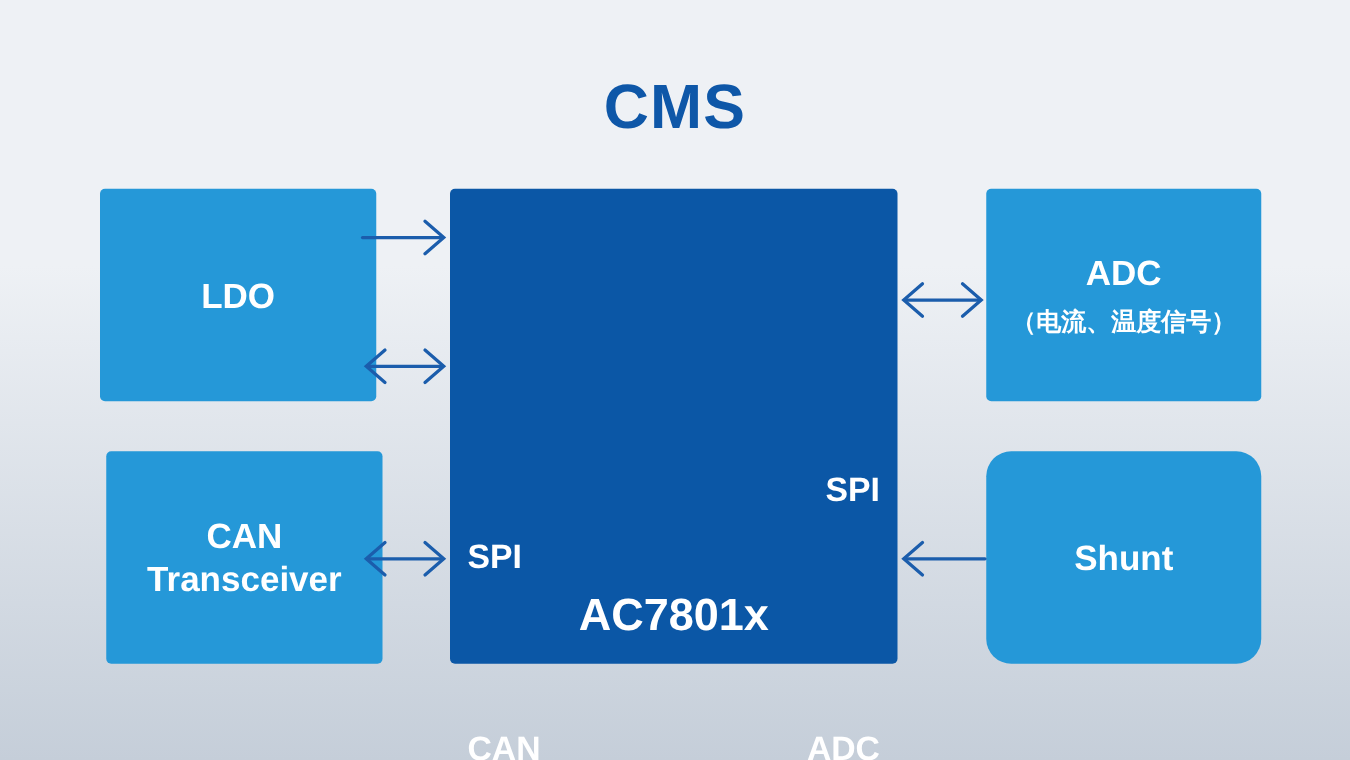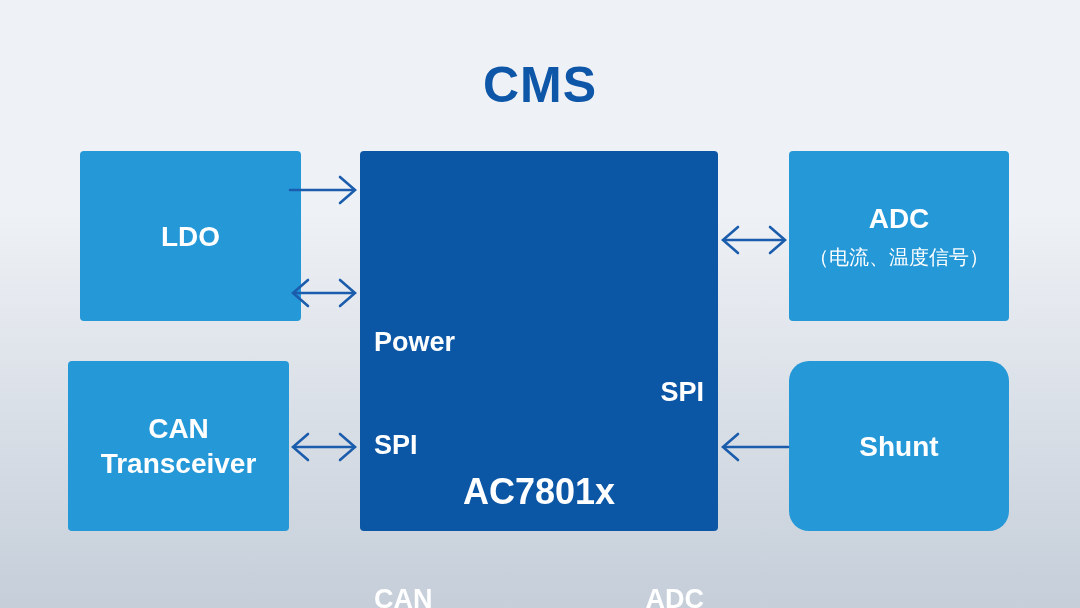--- a/index.html
+++ b/index.html
@@ -32,24 +32,24 @@
     border-radius: 4px;
     color: var(--text-on-blue);
     display: flex; flex-direction: column;
     align-items: center; justify-content: center;
     text-align: center;
   }
   .block.light { background: var(--accent-light); }
   .block.dark  { background: var(--accent-dark); }
 
   .block-label { font-size: 28px; font-weight: 700; line-height: 1.25; }
-  .block-sublabel { font-size: 20px; font-weight: 400; margin-top: 8px; }
+  .block-sublabel { font-size: 20px; font-weight: 700; margin-top: 8px; }
 
   #block-ldo   { left: 80px;  top: 151px; width: 221px; height: 170px; text-align: right; }
-  #block-cant  { left: 68px;  top: 361px; width: 221px; height: 170px; }
+  #block-cant  { left: 85px;  top: 361px; width: 221px; height: 170px; }
   #block-adc   { left: 789px; top: 151px; width: 220px; height: 170px; }
   #block-shunt { left: 789px; top: 361px; width: 220px; height: 170px; border-radius: 20px; }
   #block-mcu   { left: 360px; top: 151px; width: 358px; height: 380px; }
 
   .mcu-name {
     position: absolute; left: 0; top: 320px; width: 100%;
     text-align: center; font-size: 36px; font-weight: 800;
     color: var(--text-on-blue);
   }
   .port {
@@ -87,21 +87,20 @@
   <div class="block light" id="block-ldo">
     <div class="block-label">LDO</div>
   </div>
 
   <div class="block light" id="block-cant">
     <div class="block-label" style="max-width:200px">CAN Transceiver</div>
   </div>
 
   <div class="block dark" id="block-mcu">
     <div class="mcu-name">AC7801x</div>
-    <div class="port left" id="port-power">Power</div>
     <div class="port left" id="port-spi-left">SPI</div>
     <div class="port left" id="port-can">CAN</div>
     <div class="port right" id="port-spi-right">SPI</div>
     <div class="port right" id="port-adc">ADC</div>
   </div>
 
   <div class="block light" id="block-adc">
     <div class="block-label">ADC</div>
     <div class="block-sublabel">（电流、温度信号）</div>
   </div>

